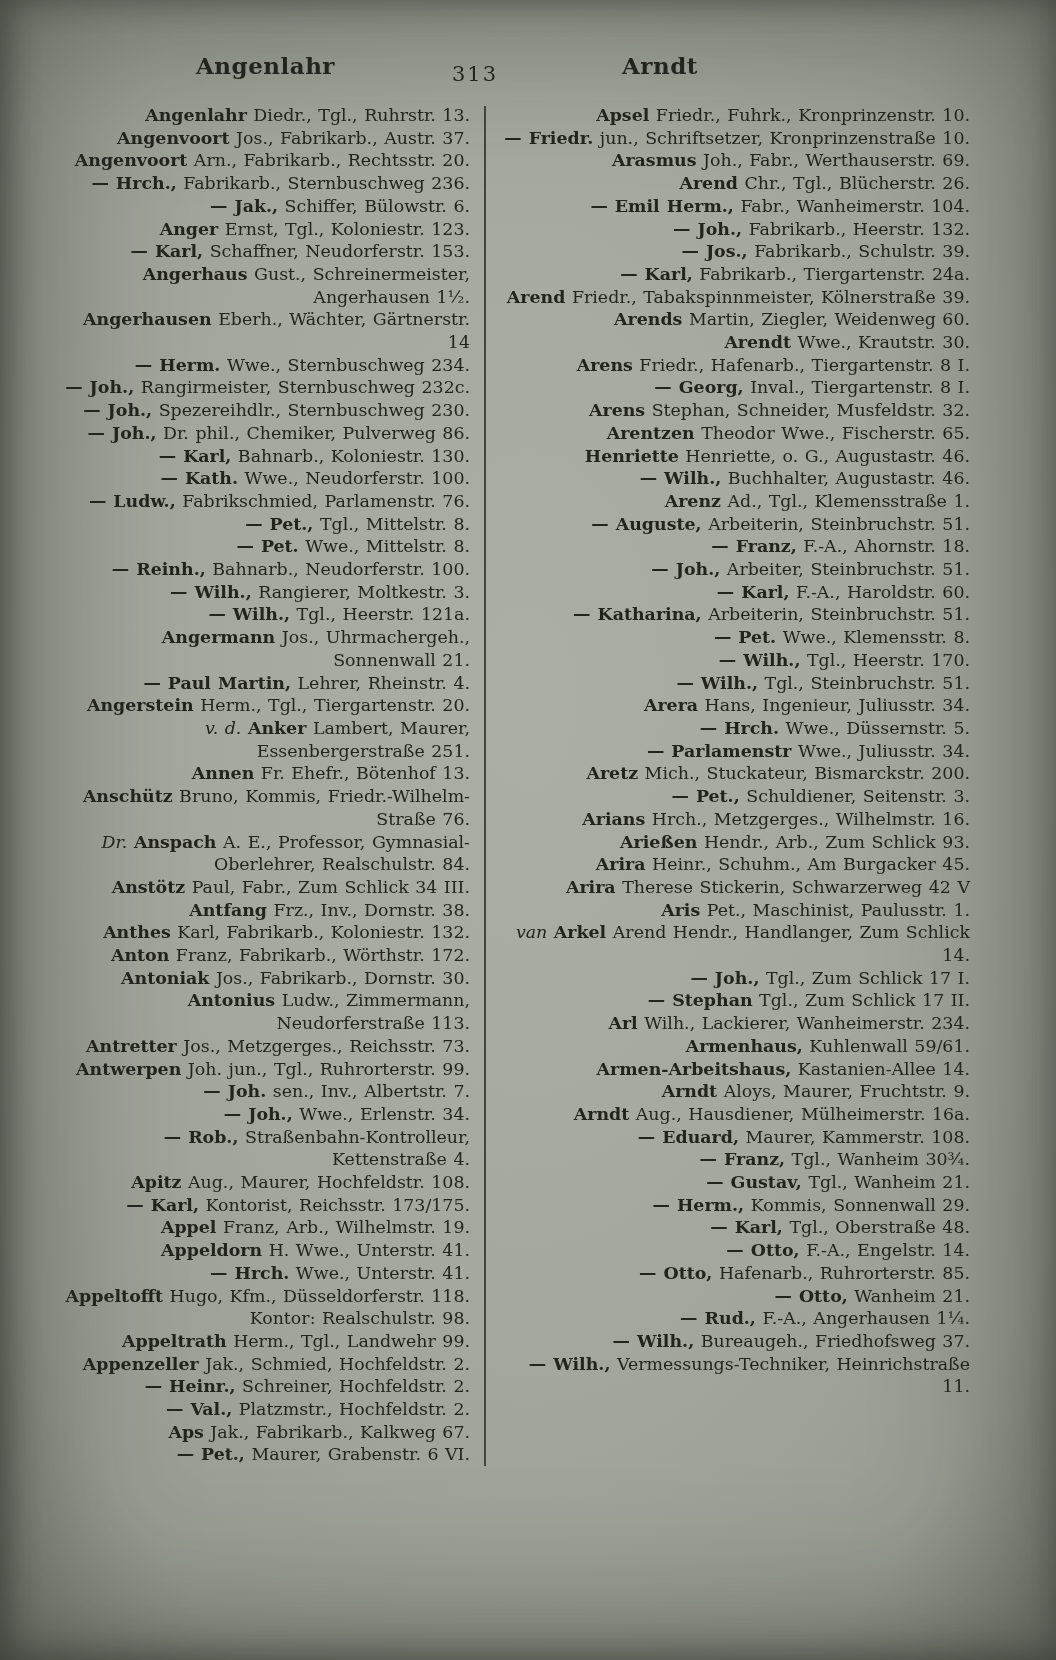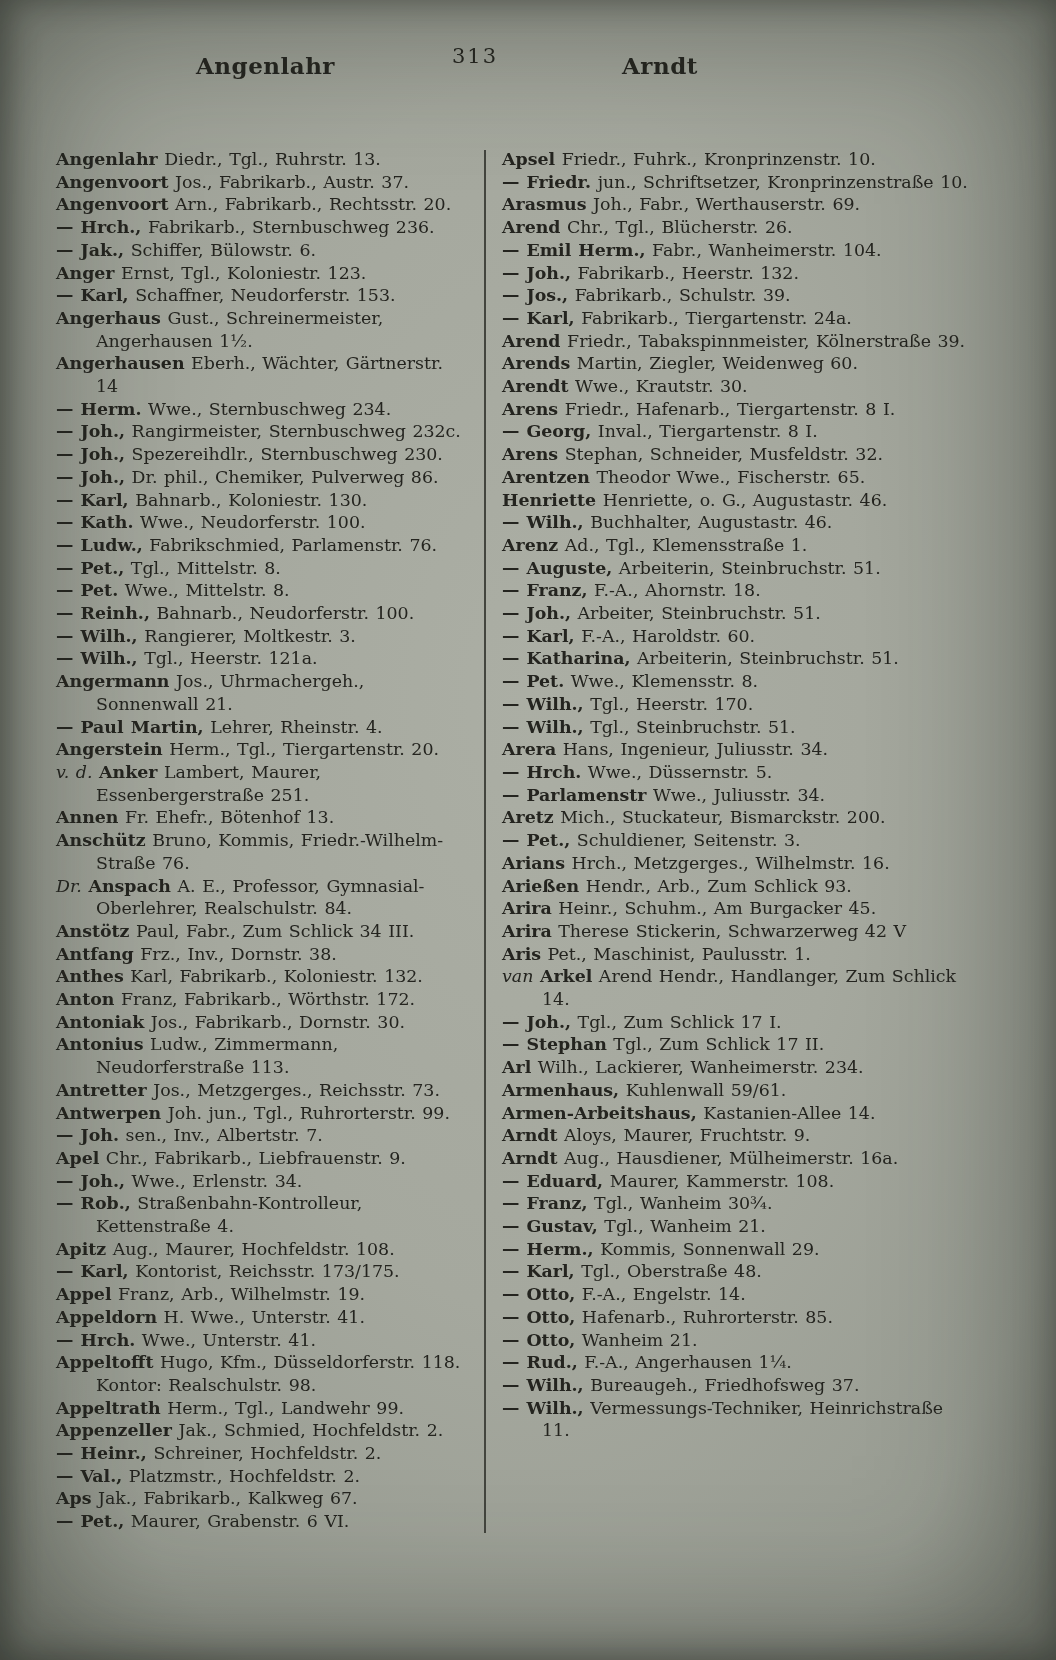--- a/index.html
+++ b/index.html
@@ -8,20 +8,21 @@
     height: 1660px;
     background: radial-gradient(ellipse at 50% 42%, #abaea4 0%, #a5a89e 45%, #989c92 80%, #82867c 100%);
     font-family: "DejaVu Serif", serif;
     color: #24241f;
     overflow: hidden;
   }
   .page {
     position: relative;
     width: 100%;
     height: 100%;
+    text-align: right;
   }
   .vignette {
     position: absolute;
     inset: 0;
     pointer-events: none;
     box-shadow: inset 0 0 150px 25px rgba(38, 42, 36, 0.45),
                 inset 8px 0 30px rgba(30, 33, 28, 0.35),
                 inset 0 -10px 40px rgba(30, 33, 28, 0.25);
     z-index: 5;
   }
@@ -33,37 +34,36 @@
     position: absolute;
     left: 196px;
     top: 52px;
     font-weight: bold;
     font-size: 23px;
     letter-spacing: 0.5px;
   }
   .hdr-num {
     position: absolute;
     left: 452px;
-    top: 44px;
+    top: 62px;
     font-size: 21px;
     letter-spacing: 2px;
   }
   .hdr-right {
     position: absolute;
     left: 622px;
     top: 52px;
     font-weight: bold;
     font-size: 23px;
     letter-spacing: 0.5px;
   }
   .columns {
     display: flex;
     align-items: stretch;
     padding: 4px 86px 0 56px;
-    margin-top: 44px;
   }
   .col {
     box-sizing: border-box;
   }
   .col-left {
     width: 424px;
     padding-right: 10px;
   }
   .divider {
     width: 2px;
@@ -126,21 +126,20 @@
         <p class="entry"><span class="pre">Dr. </span><span class="nm">Anspach</span><span> A. E., Professor, Gymnasial-Oberlehrer, Realschulstr. 84.</span></p>
         <p class="entry"><span class="nm">Anstötz</span><span> Paul, Fabr., Zum Schlick 34 III.</span></p>
         <p class="entry"><span class="nm">Antfang</span><span> Frz., Inv., Dornstr. 38.</span></p>
         <p class="entry"><span class="nm">Anthes</span><span> Karl, Fabrikarb., Koloniestr. 132.</span></p>
         <p class="entry"><span class="nm">Anton</span><span> Franz, Fabrikarb., Wörthstr. 172.</span></p>
         <p class="entry"><span class="nm">Antoniak</span><span> Jos., Fabrikarb., Dornstr. 30.</span></p>
         <p class="entry"><span class="nm">Antonius</span><span> Ludw., Zimmermann, Neudorferstraße 113.</span></p>
         <p class="entry"><span class="nm">Antretter</span><span> Jos., Metzgerges., Reichsstr. 73.</span></p>
         <p class="entry"><span class="nm">Antwerpen</span><span> Joh. jun., Tgl., Ruhrorterstr. 99.</span></p>
         <p class="entry"><span class="nm">— Joh.</span><span> sen., Inv., Albertstr. 7.</span></p>
-        <p class="entry"><span class="nm">Apel</span><span> Chr., Fabrikarb., Liebfrauenstr. 9.</span></p>
         <p class="entry"><span class="nm">— Joh.,</span><span> Wwe., Erlenstr. 34.</span></p>
         <p class="entry"><span class="nm">— Rob.,</span><span> Straßenbahn-Kontrolleur, Kettenstraße 4.</span></p>
         <p class="entry"><span class="nm">Apitz</span><span> Aug., Maurer, Hochfeldstr. 108.</span></p>
         <p class="entry"><span class="nm">— Karl,</span><span> Kontorist, Reichsstr. 173/175.</span></p>
         <p class="entry"><span class="nm">Appel</span><span> Franz, Arb., Wilhelmstr. 19.</span></p>
         <p class="entry"><span class="nm">Appeldorn</span><span> H. Wwe., Unterstr. 41.</span></p>
         <p class="entry"><span class="nm">— Hrch.</span><span> Wwe., Unterstr. 41.</span></p>
         <p class="entry"><span class="nm">Appeltofft</span><span> Hugo, Kfm., Düsseldorferstr. 118. Kontor: Realschulstr. 98.</span></p>
         <p class="entry"><span class="nm">Appeltrath</span><span> Herm., Tgl., Landwehr 99.</span></p>
         <p class="entry"><span class="nm">Appenzeller</span><span> Jak., Schmied, Hochfeldstr. 2.</span></p>

